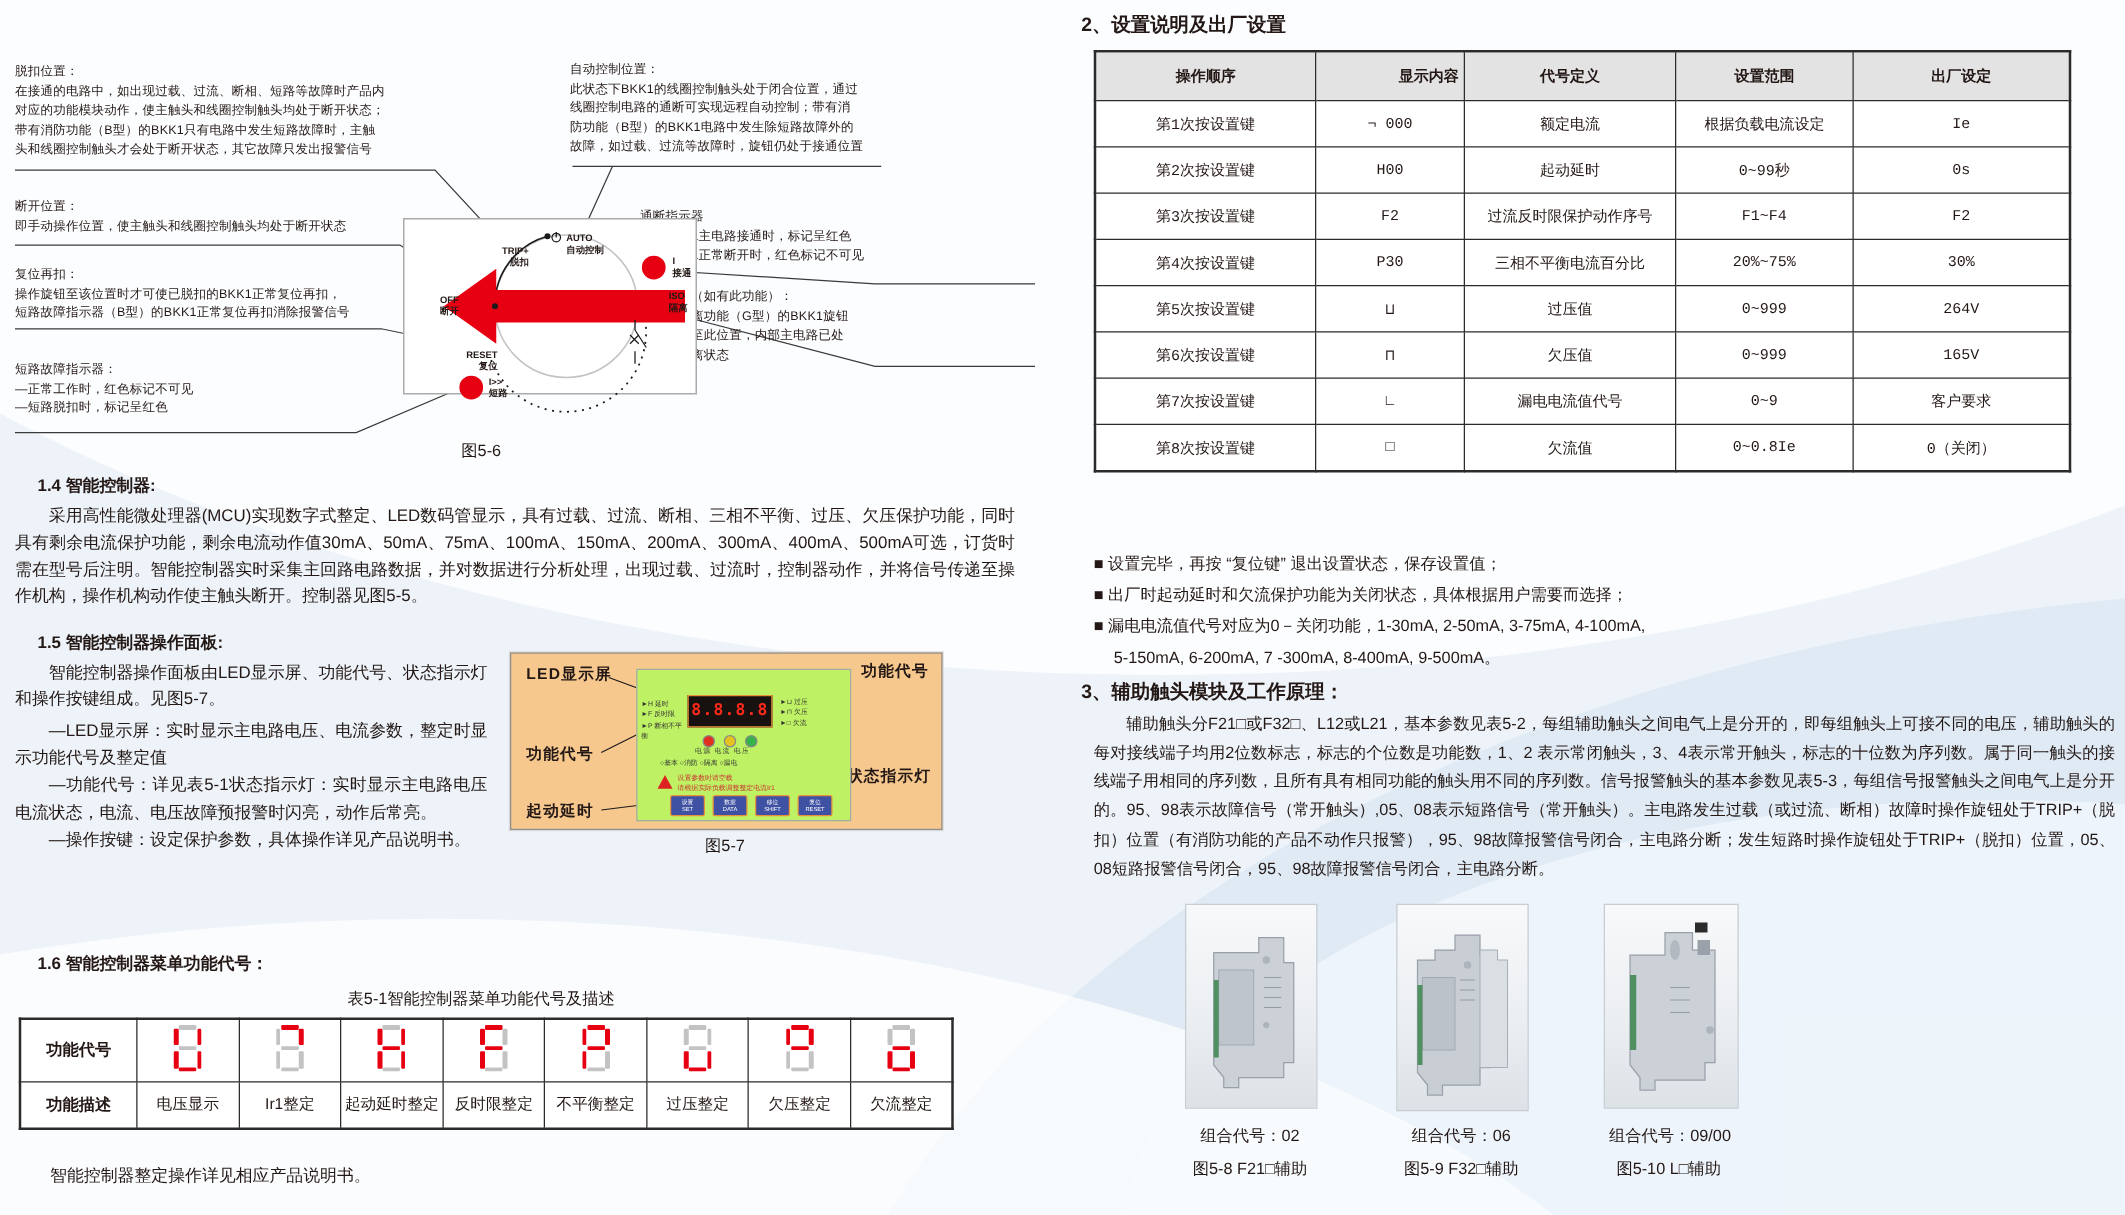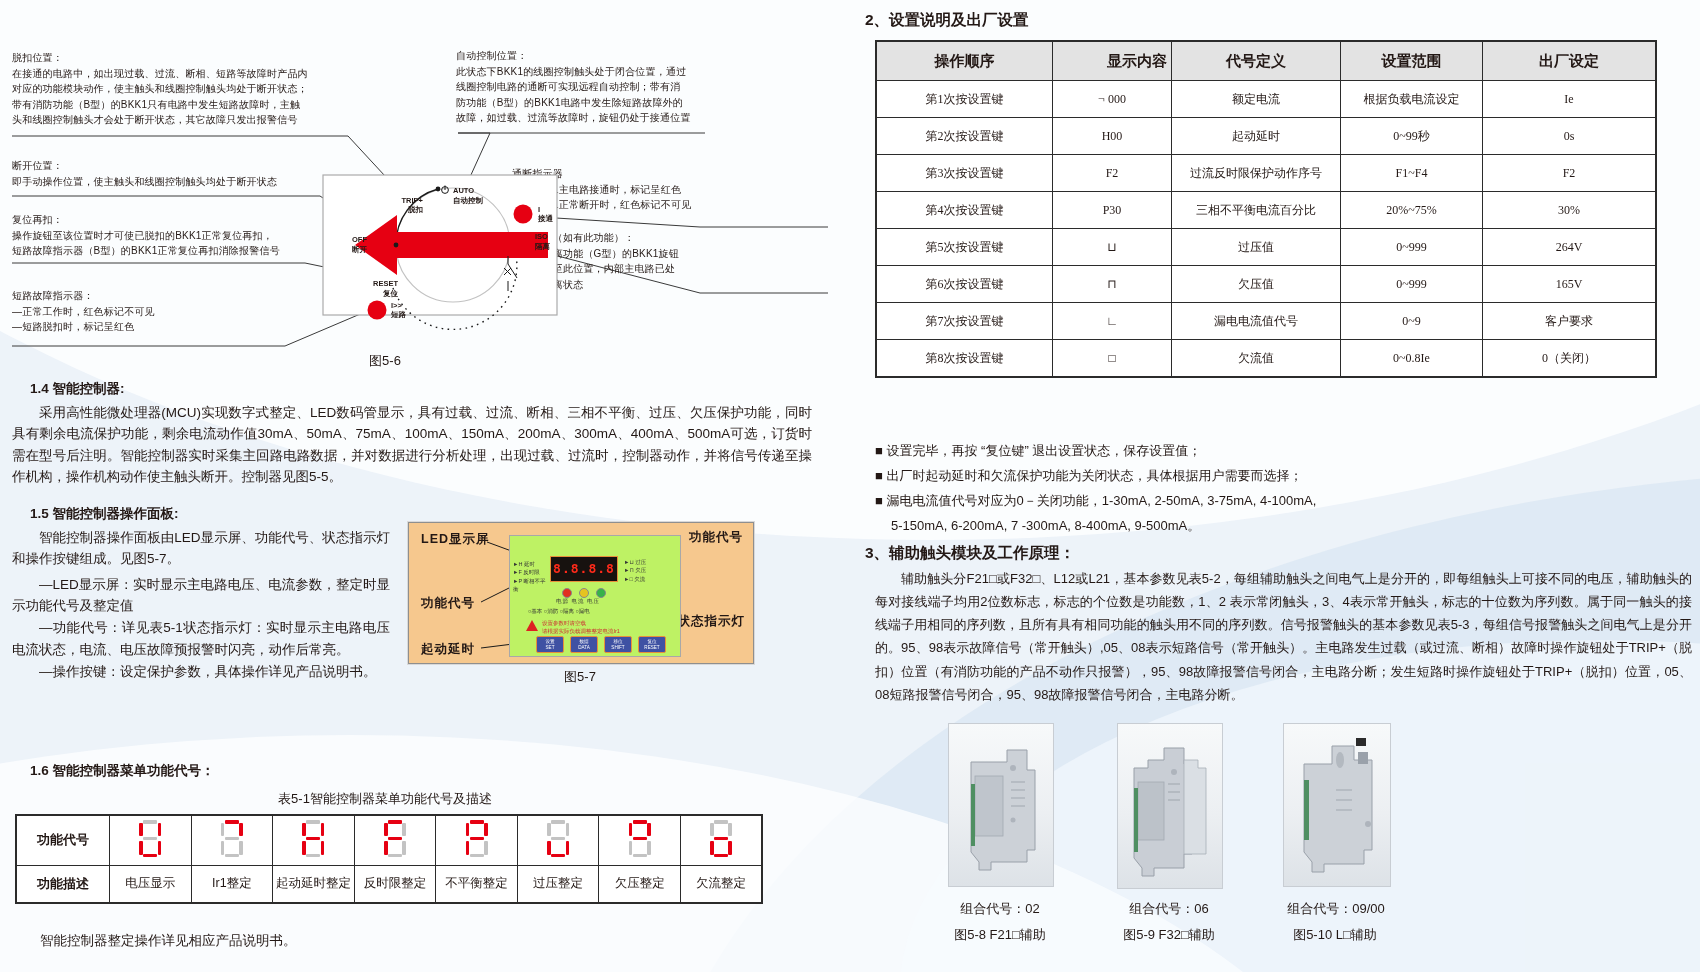--- a/index.html
+++ b/index.html
@@ -23,22 +23,22 @@
   .callout .t{margin-bottom:1px;}
   .h-sec{font-weight:bold;font-size:13.5px;}
   .h-big{font-weight:bold;font-size:15.5px;}
   .body-txt{font-size:13.5px;line-height:1.58;text-align:justify;}
   .indent{text-indent:2em;}
 
   
   table.settings{border-collapse:collapse;table-layout:fixed;background:#fff;}
   table.settings td,table.settings th{border:1px solid #2b2b2b;text-align:center;
        font-size:12px;padding:0 4px;overflow:hidden;white-space:nowrap;}
-  table.settings th{background:#e3e3e3;font-size:15px;height:38px;}
-  table.settings td{height:36px;font-family:Liberation Serif, serif;}
+  table.settings th{background:#e3e3e3;font-size:12px;height:38px;}
+  table.settings td{height:36px;font-family:Liberation Mono, monospace;}
   table.settings{border:2px solid #2b2b2b;}
   td.sym{font-size:15px;}
 
   
   table.codes{border-collapse:collapse;table-layout:fixed;background:#fff;border:2px solid #2b2b2b;}
   table.codes td{border:1px solid #2b2b2b;text-align:center;vertical-align:middle;
        font-size:12.5px;padding:2px;}
   table.codes td.lbl{font-weight:bold;font-size:13px;}
   .seg7{position:relative;width:22px;height:37px;display:inline-block;}
   .seg7 .seg{position:absolute;background:#c3c3c3;border-radius:1px;}

